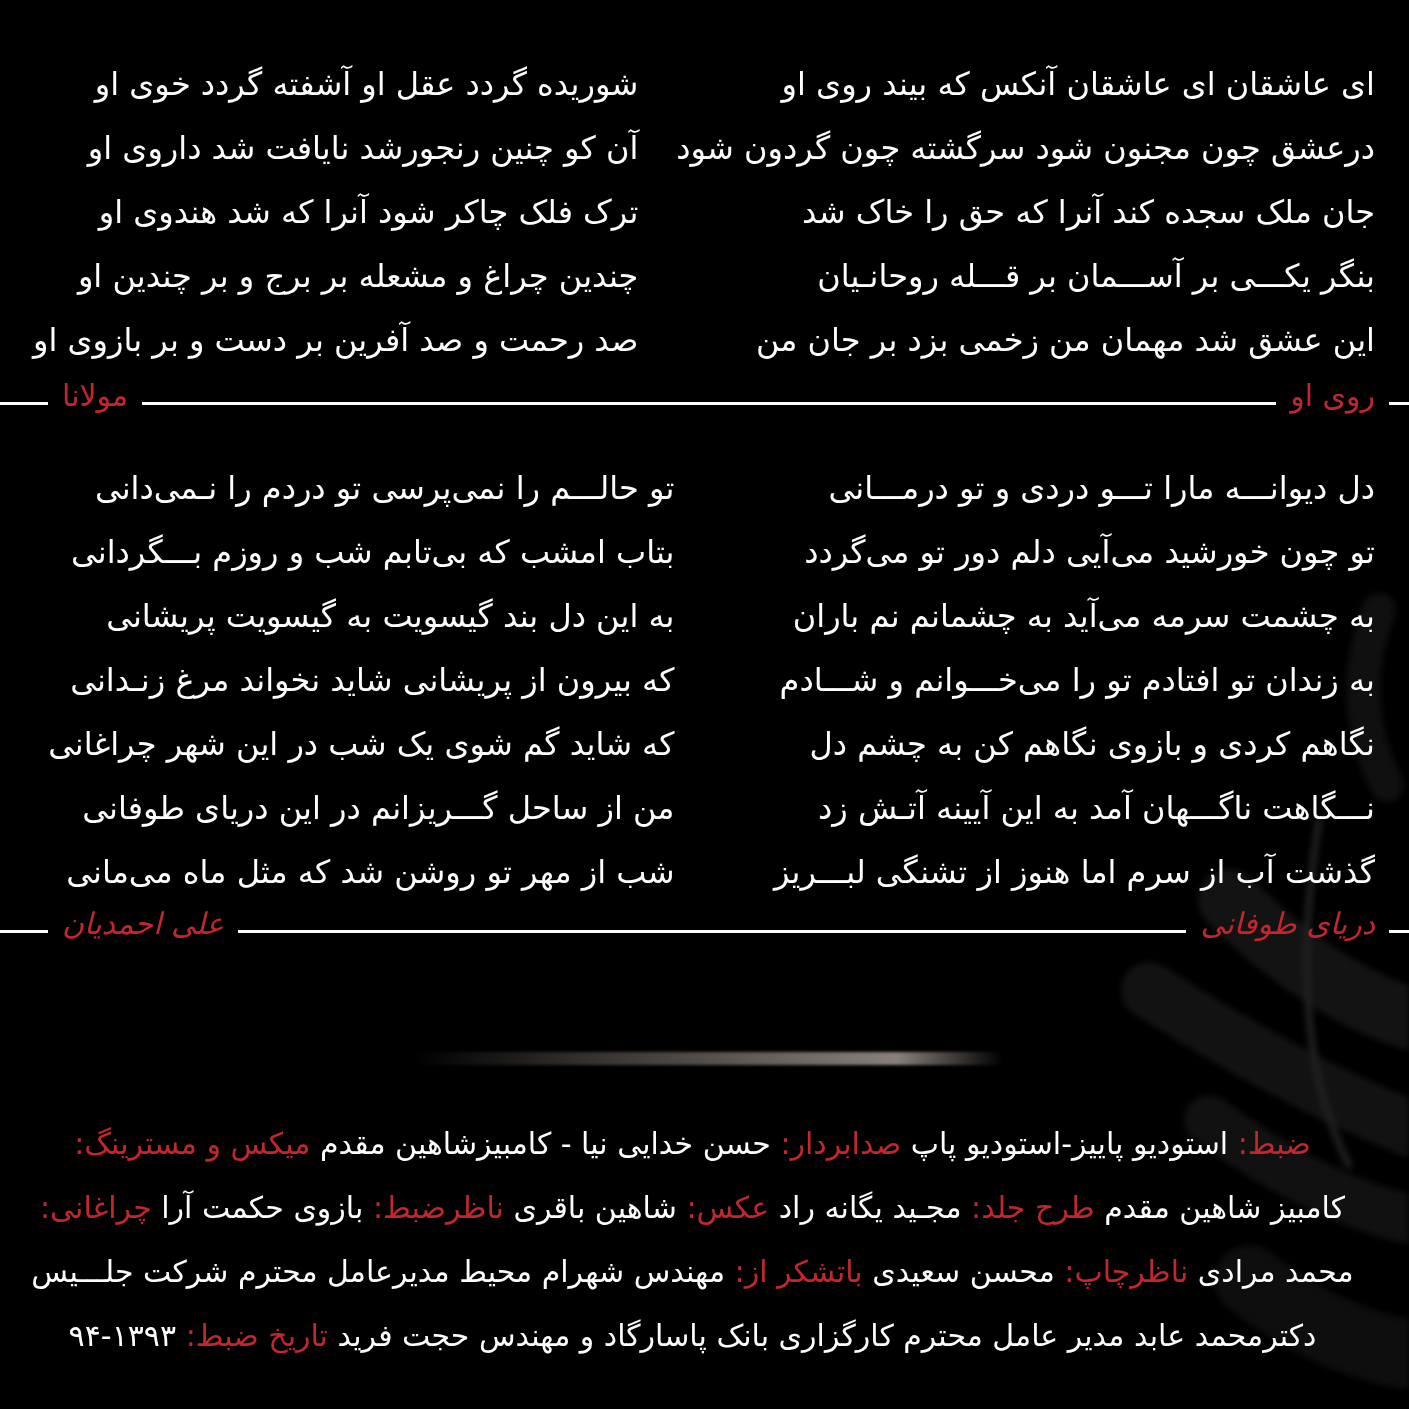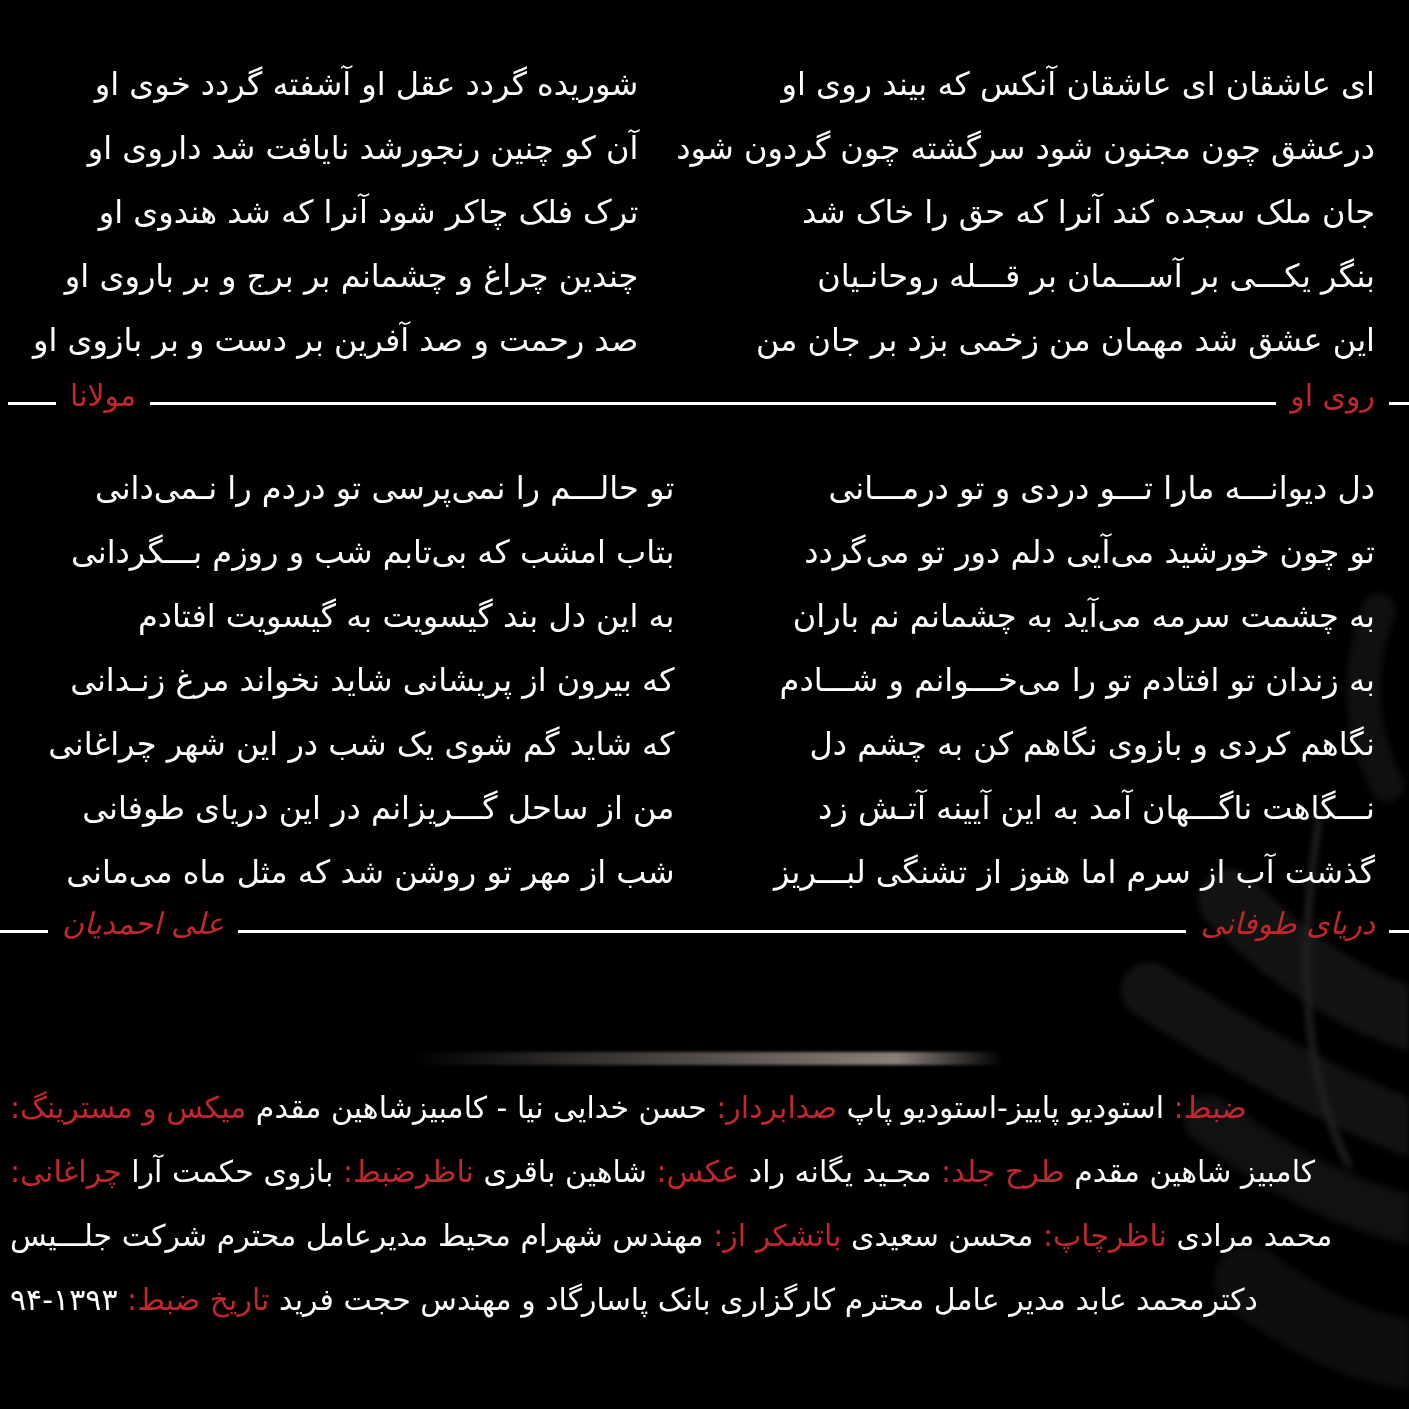--- a/index.html
+++ b/index.html
@@ -39,34 +39,34 @@
   .poem-grid.s2{top:456px;}
   .poem-col{direction:rtl;text-align:right;white-space:nowrap;}
   .poem-col.right{padding-left:8px;padding-right:34px;}
   .poem-col.left{padding-left:22px;padding-right:30px;}
   .poem-line{height:64px;line-height:64px;font-size:32px;color:var(--text);}
   
   .divider{
     position:absolute;left:0;right:0;height:44px;
     display:flex;align-items:center;gap:14px;direction:ltr;
   }
-  .divider.d1{top:381px;margin-left:8px;}
+  .divider.d1{top:381px;}
   .divider.d2{top:909px;font-style:italic;}
   .rule{height:3px;background:var(--text);}
   .rule.edge-l{width:48px;}
   .rule.mid{flex:1;}
   .rule.edge-r{width:20px;}
   .divider-label{
     color:var(--accent);font-size:30px;line-height:30px;
     white-space:nowrap;transform:translateY(-7px);direction:rtl;
   }
   
   .credits{
-    position:absolute;left:0;right:0;top:1076px;
-    direction:rtl;text-align:left;padding:0 34px 0 10px;
+    position:absolute;left:0;right:0;top:1112px;
+    direction:rtl;text-align:center;padding:0 34px 0 10px;
   }
   .credit-line{height:64px;line-height:64px;font-size:30px;white-space:nowrap;color:var(--text);}
   .credit-line .red{color:var(--accent);}
 </style>
 </head>
 <body>
 
 <div class="page">
 
   <svg class="watermark" viewBox="0 0 420 900" xmlns="http://www.w3.org/2000/svg" aria-hidden="true">
@@ -85,21 +85,21 @@
         <div class="poem-line">ای عاشقان ای عاشقان آنکس که بیند روی او</div>
         <div class="poem-line">درعشق چون مجنون شود سرگشته چون گردون شود</div>
         <div class="poem-line">جان ملک سجده کند آنرا که حق را خاک شد</div>
         <div class="poem-line">بنگر یکـــی بر آســـمان بر قـــله روحانـیان</div>
         <div class="poem-line">این عشق شد مهمان من زخمی بزد بر جان من</div>
       </div>
     <div class="poem-col left" id="p1l">
         <div class="poem-line">شوریده گردد عقل او آشفته گردد خوی او</div>
         <div class="poem-line">آن کو چنین رنجورشد نایافت شد داروی او</div>
         <div class="poem-line">ترک فلک چاکر شود آنرا که شد هندوی او</div>
-        <div class="poem-line">چندین چراغ و چشمانم بر برج و بر باروی او</div>
+        <div class="poem-line">چندین چراغ و مشعله بر برج و بر چندین او</div>
         <div class="poem-line">صد رحمت و صد آفرین بر دست و بر بازوی او</div>
       </div>
   </div>
 
   <div class="divider d1">
     <span class="rule edge-l"></span>
     <span class="divider-label">مولانا</span>
     <span class="rule mid"></span>
     <span class="divider-label">روی او</span>
     <span class="rule edge-r"></span>
@@ -111,21 +111,21 @@
         <div class="poem-line">تو چون خورشید می‌آیی دلم دور تو می‌گردد</div>
         <div class="poem-line">به چشمت سرمه می‌آید به چشمانم نم باران</div>
         <div class="poem-line">به زندان تو افتادم تو را می‌خـــوانم و شـــادم</div>
         <div class="poem-line">نگاهم کردی و بازوی نگاهم کن به چشم دل</div>
         <div class="poem-line">نـــگاهت ناگـــهان آمد به این آیینه آتـش زد</div>
         <div class="poem-line">گذشت آب از سرم اما هنوز از تشنگی لبـــریز</div>
       </div>
     <div class="poem-col left" id="p2l">
         <div class="poem-line">تو حالـــم را نمی‌پرسی تو دردم را نـمی‌دانی</div>
         <div class="poem-line">بتاب امشب که بی‌تابم شب و روزم بـــگردانی</div>
-        <div class="poem-line">به این دل بند گیسویت به گیسویت افتادم</div>
+        <div class="poem-line">به این دل بند گیسویت به گیسویت پریشانی</div>
         <div class="poem-line">که بیرون از پریشانی شاید نخواند مرغ زنـدانی</div>
         <div class="poem-line">که شاید گم شوی یک شب در این شهر چراغانی</div>
         <div class="poem-line">من از ساحل گـــریزانم در این دریای طوفانی</div>
         <div class="poem-line">شب از مهر تو روشن شد که مثل ماه می‌مانی</div>
       </div>
   </div>
 
   <div class="divider d2">
     <span class="rule edge-l"></span>
     <span class="divider-label">علی احمدیان</span>

